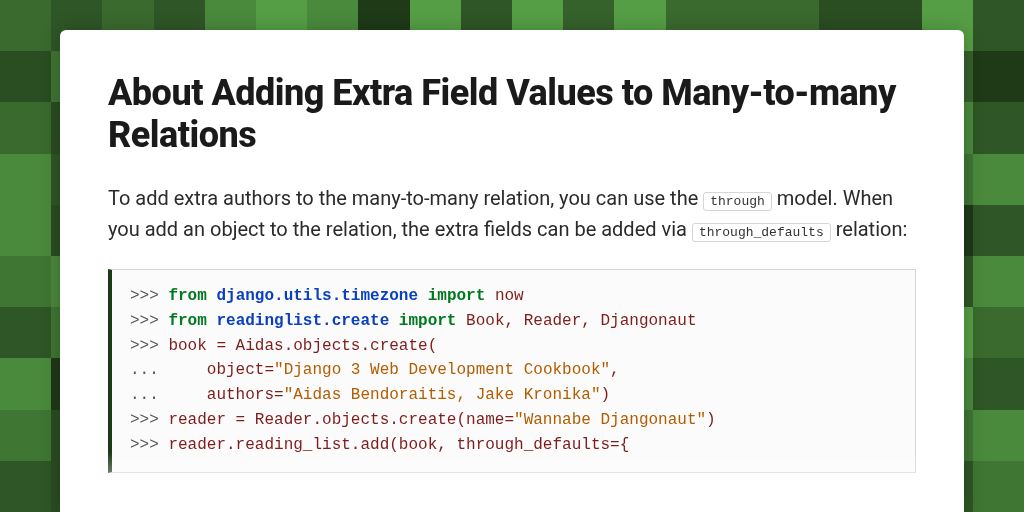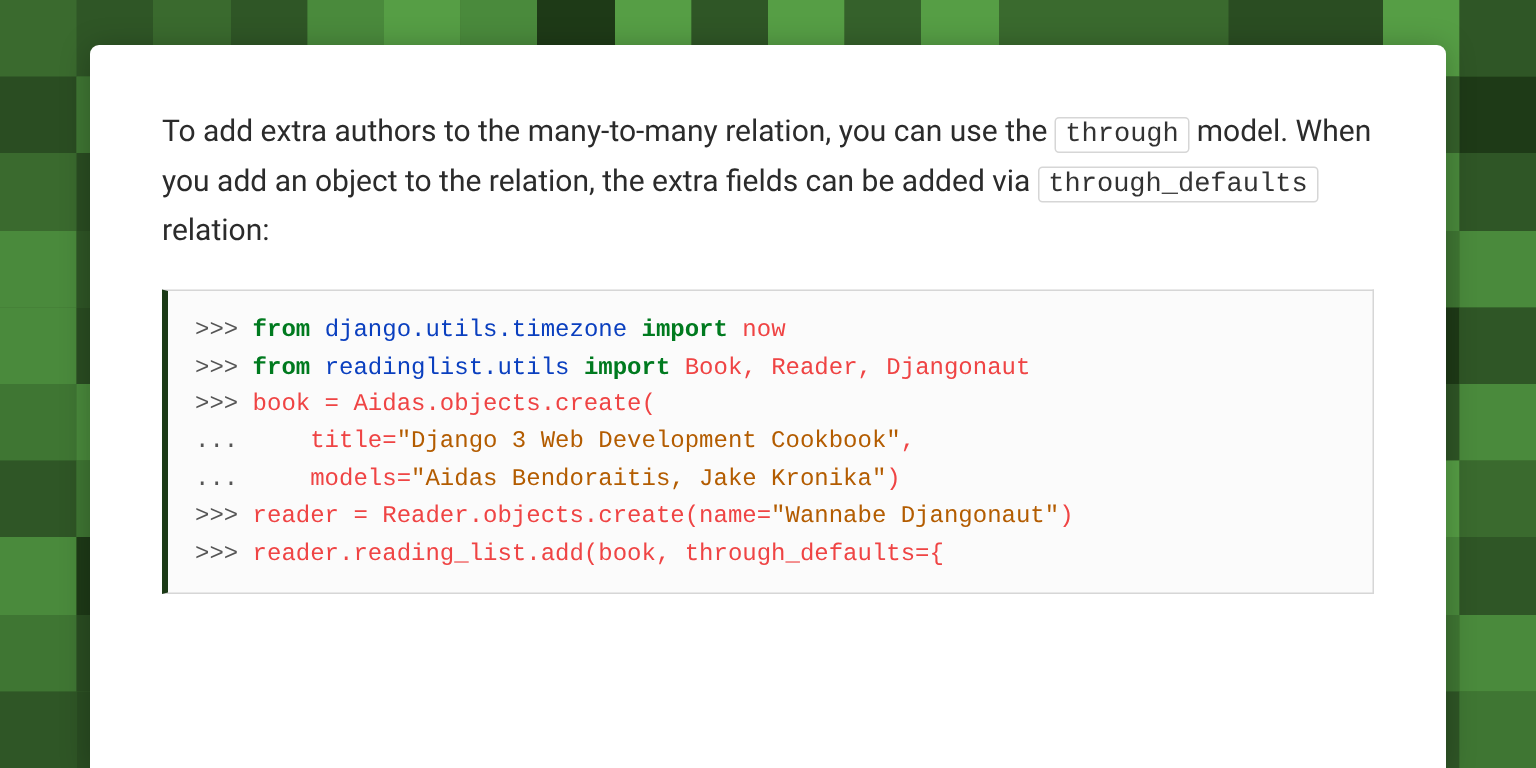--- a/index.html
+++ b/index.html
@@ -39,44 +39,44 @@
     letter-spacing: -0.5px;
   }
   p.intro {
     font-size: 20px;
     line-height: 1.55;
     color: #2b2b2b;
     margin-bottom: 24px;
   }
   code.inline {
     font-family: "SFMono-Regular", Consolas, "Liberation Mono", Menlo, monospace;
-    font-size: 18px;
+    font-size: 13px;
     background: #fff;
     border: 1px solid #d6d6d6;
     border-radius: 3px;
     padding: 1px 6px;
     color: #333;
   }
   pre.codeblock {
     border: 1px solid #d6d6d6;
     border-left: 4px solid #1b3a16;
     background: #fbfbfb;
     padding: 14px 18px;
     font-family: "SFMono-Regular", Consolas, "Liberation Mono", Menlo, monospace;
     font-size: 16px;
     line-height: 1.55;
     color: #333;
     overflow: hidden;
     white-space: pre;
   }
   .tok-prompt { color: #555; }
   .tok-kw { color: #007a1f; font-weight: 700; }
-  .tok-mod { color: #0a3fbf; font-weight: 400; }
+  .tok-mod { color: #0a3fbf; font-weight: 700; }
   .tok-str { color: #b35c00; }
-  .tok-plain { color: #ef4444; }
+  .tok-plain { color: #7f1d1d; }
   .fade {
     position: absolute;
     left: 0; right: 0; bottom: 0;
     height: 60px;
     background: linear-gradient(to bottom, rgba(255,255,255,0), rgba(255,255,255,1));
     pointer-events: none;
   }
 </style>
 </head>
 <body>
@@ -278,24 +278,25 @@
     <div style="background: rgb(47, 86, 38);"></div>
     <div style="background: rgb(30, 58, 23);"></div>
     <div style="background: rgb(58, 106, 46);"></div>
     <div style="background: rgb(63, 118, 51);"></div>
     <div style="background: rgb(58, 106, 46);"></div>
     <div style="background: rgb(47, 86, 38);"></div>
     <div style="background: rgb(63, 118, 51);"></div>
   </div>
 
 <div class="card">
+  <h1>About Adding Extra Field Values to Many-to-many Relations</h1>
   <p class="intro">
     <span>To add extra authors to the many-to-many relation, you can use the </span><code class="inline">through</code><span> model. When you add an object to the relation, the extra fields can be added via </span><code class="inline">through_defaults</code><span> relation:</span>
   </p>
   <pre class="codeblock"><span><span class="tok-prompt">&gt;&gt;&gt; </span><span class="tok-kw">from</span><span class="tok-plain"> </span><span class="tok-mod">django.utils.timezone</span><span class="tok-plain"> </span><span class="tok-kw">import</span><span class="tok-plain"> now</span></span>
-<span><span class="tok-prompt">&gt;&gt;&gt; </span><span class="tok-kw">from</span><span class="tok-plain"> </span><span class="tok-mod">readinglist.utils</span><span class="tok-plain"> </span><span class="tok-kw">import</span><span class="tok-plain"> Book, Reader, Djangonaut</span></span>
+<span><span class="tok-prompt">&gt;&gt;&gt; </span><span class="tok-kw">from</span><span class="tok-plain"> </span><span class="tok-mod">readinglist.create</span><span class="tok-plain"> </span><span class="tok-kw">import</span><span class="tok-plain"> Book, Reader, Djangonaut</span></span>
 <span><span class="tok-prompt">&gt;&gt;&gt; </span><span class="tok-plain">book = Aidas.objects.create(</span></span>
-<span><span class="tok-prompt">... </span><span class="tok-plain">    title=</span><span class="tok-str">"Django 3 Web Development Cookbook"</span><span class="tok-plain">,</span></span>
-<span><span class="tok-prompt">... </span><span class="tok-plain">    models=</span><span class="tok-str">"Aidas Bendoraitis, Jake Kronika"</span><span class="tok-plain">)</span></span>
+<span><span class="tok-prompt">... </span><span class="tok-plain">    object=</span><span class="tok-str">"Django 3 Web Development Cookbook"</span><span class="tok-plain">,</span></span>
+<span><span class="tok-prompt">... </span><span class="tok-plain">    authors=</span><span class="tok-str">"Aidas Bendoraitis, Jake Kronika"</span><span class="tok-plain">)</span></span>
 <span><span class="tok-prompt">&gt;&gt;&gt; </span><span class="tok-plain">reader = Reader.objects.create(name=</span><span class="tok-str">"Wannabe Djangonaut"</span><span class="tok-plain">)</span></span>
 <span><span class="tok-prompt">&gt;&gt;&gt; </span><span class="tok-plain">reader.reading_list.add(book, through_defaults={</span></span></pre>
   <div class="fade"></div>
 </div>
 
 </body></html>

